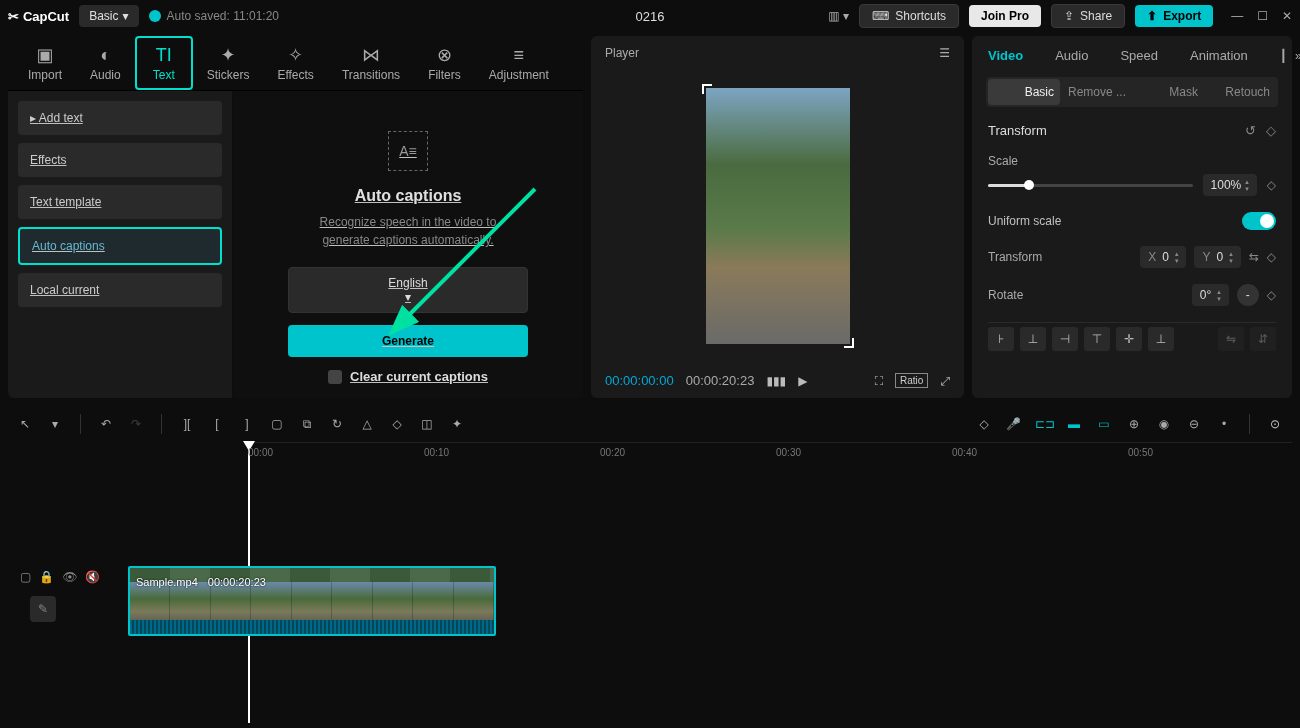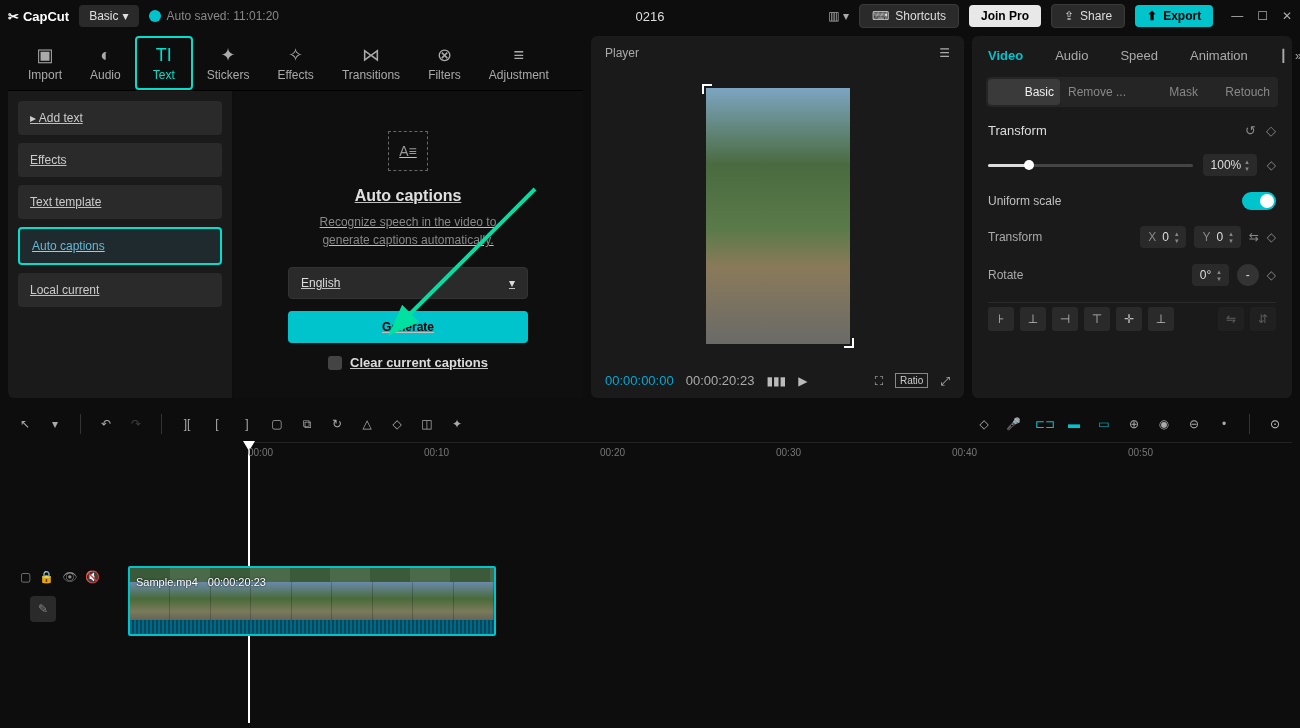--- a/index.html
+++ b/index.html
@@ -25,21 +25,21 @@
 .top-tab.active { border: 2px solid #00e0cc; border-radius: 4px; color: #00e0cc; }
 .top-tab .ico { font-size: 18px; height: 22px; display: flex; align-items: center; justify-content: center; }
 .left-body { display: flex; flex: 1; background: #1a1a1a; border-radius: 0 0 6px 6px; text-decoration: underline; }
 .side-list { width: 225px; padding: 10px; display: flex; flex-direction: column; gap: 8px; border-right: 1px solid #0d0d0d; }
 .side-item { background: #2a2a2a; padding: 10px 12px; border-radius: 4px; color: #ccc; cursor: pointer; }
 .side-item.active { border: 2px solid #00e0cc; color: #68b8d4; background: #1e2a2e; }
 .caption-center { flex: 1; display: flex; flex-direction: column; align-items: center; padding-top: 40px; background: #0f0f0f; position: relative; }
 .caption-center .icon-box { width: 40px; height: 40px; border: 1px dashed #666; display: flex; align-items: center; justify-content: center; color: #999; font-size: 14px; margin-bottom: 16px; }
 .caption-center h3 { color: #e0e0e0; font-size: 16px; font-weight: 600; margin-bottom: 8px; }
 .caption-center .desc { color: #888; font-size: 12px; text-align: center; line-height: 1.5; margin-bottom: 18px; }
-.dropdown { width: 240px; background: #2a2a2a; color: #ddd; padding: 8px 12px; border-radius: 4px; display: flex; justify-content: space-between; align-items: center; margin-bottom: 12px; border: 1px solid #333; }
+.dropdown { width: 240px; background: #2a2a2a; color: #ddd; padding: 8px 12px; border-radius: 4px; display: flex; justify-content: space-between; align-items: center; margin-bottom: 12px; border: 1px solid #333; flex-direction: column; }
 .gen-btn { width: 240px; background: #00c4cc; color: #000; font-weight: 600; padding: 9px; border-radius: 4px; text-align: center; margin-bottom: 12px; }
 .clear-row { display: flex; align-items: flex-end; gap: 8px; color: #ddd; font-weight: 600; font-size: 13px; }
 .clear-row .cb { width: 14px; height: 14px; background: #444; border-radius: 3px; }
 .arrow-anno { position: absolute; top: 88px; right: 38px; pointer-events: none; }
 
 .player { flex: 1; margin: 0; padding: 10px 14px; display: flex; flex-direction: column; position: relative; }
 .player-head { display: flex; justify-content: space-between; color: #aaa; margin-bottom: 6px; }
 .preview-area { flex: 1; display: flex; align-items: center; justify-content: center; }
 .preview-img { width: 144px; height: 256px; background: linear-gradient(to bottom, #7da5c2 0%, #4a6b3f 30%, #5a7a4a 55%, #8a7a5a 70%, #6a6a68 100%); position: relative; }
 .preview-img::before, .preview-img::after { content:''; position:absolute; width:8px; height:8px; border:2px solid #fff; }
@@ -253,20 +253,21 @@
     </div>
     <div class="props">
       <div class="prop-head">
         <span>Transform</span>
         <span class="icons">
             <span>↺</span>
             <span>◇</span>
           </span>
       </div>
       <div>
+        <div style="color:#aaa;margin-bottom:6px">Scale</div>
         <div class="slider-row">
           <div class="slider-track">
               <div class="slider-thumb"></div>
             </div>
           <div class="val-box">
               <span>100%</span>
               <span class="stepper">▴<br>▾</span>
             </div>
           <span style="color:#888">◇</span>
         </div>

